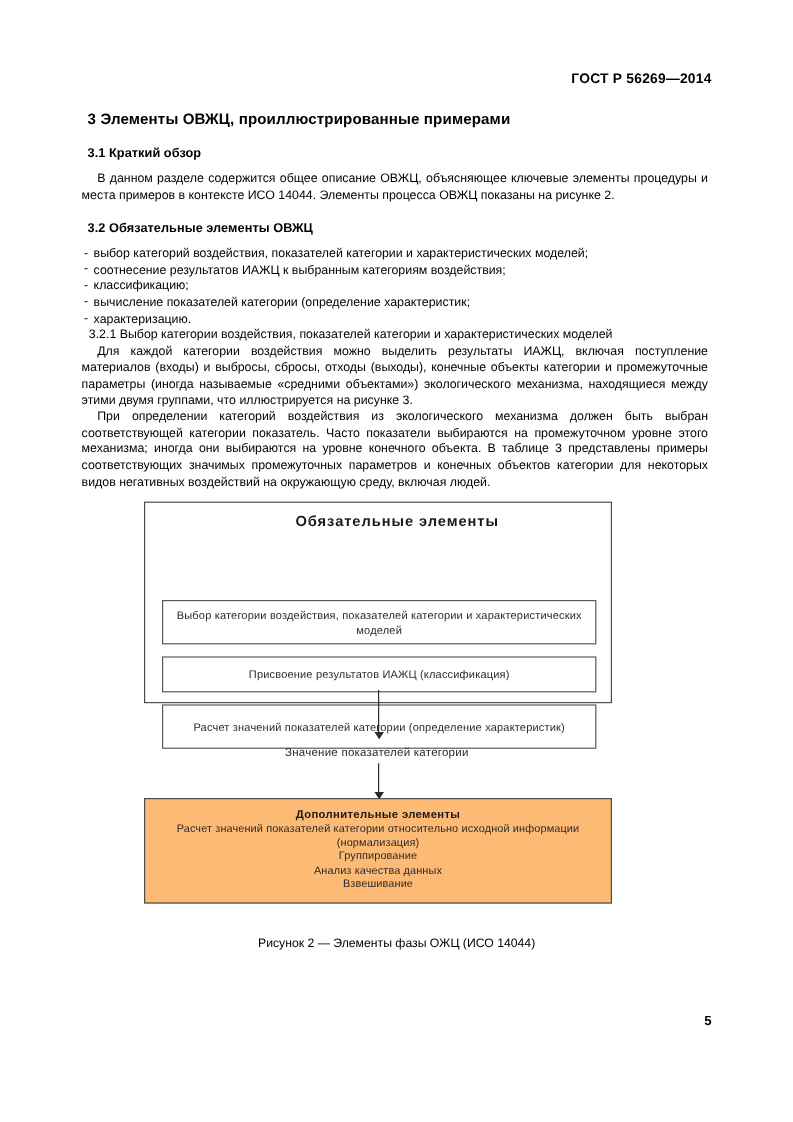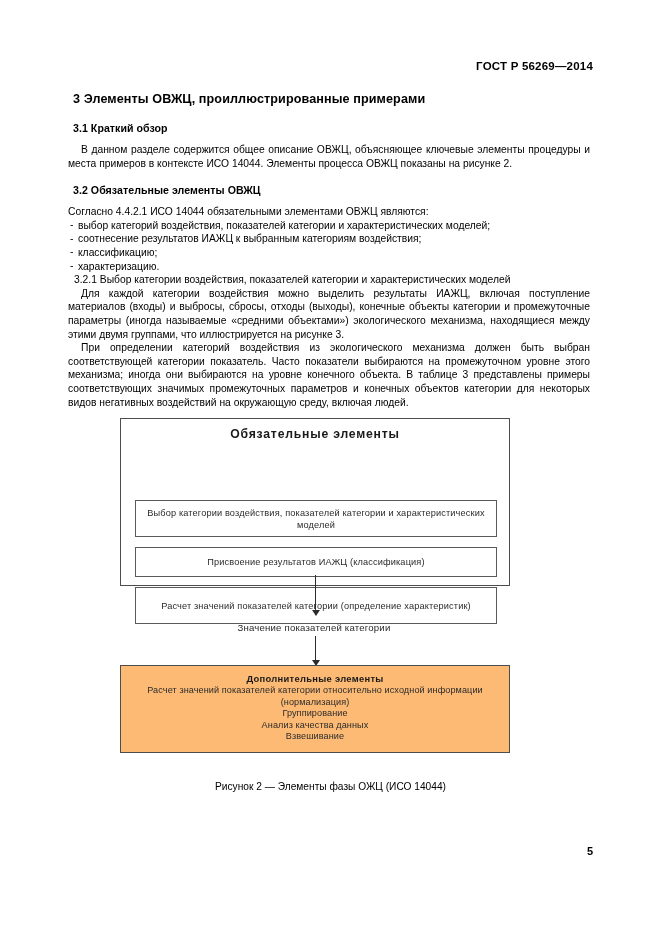--- a/index.html
+++ b/index.html
@@ -103,21 +103,21 @@
     top: 0px;
     width: 390px;
     height: 168px;
     border: 1px solid #4d4d4d;
     box-sizing: border-box;
     background: #ffffff;
   }
   .outer-title {
     position: absolute;
     top: 8px;
-    left: 0;
+    left: 16px;
     width: 100%;
     text-align: center;
     font-size: 12.2px;
     font-weight: bold;
     letter-spacing: 0.8px;
     color: #1a1a1a;
   }
   .inner-box {
     position: absolute;
     left: 14px;
@@ -223,26 +223,26 @@
   <div class="content">
 
     <h1 class="section-title">3 Элементы ОВЖЦ, проиллюстрированные примерами</h1>
 
     <h2 class="subsection-title">3.1 Краткий обзор</h2>
 
     <p class="body-text">В данном разделе содержится общее описание ОВЖЦ, объясняющее ключевые элементы процедуры и места примеров в контексте ИСО 14044. Элементы процесса ОВЖЦ показаны на рисунке 2.</p>
 
     <h2 class="subsection-title tight-top">3.2 Обязательные элементы ОВЖЦ</h2>
 
-    <div class="lead-line">Согласно 4.4.2.1 ИСО 14044 обязательными элементами ОВЖЦ являются:</div>
 
     <ul class="dash-list">
       <li>выбор категорий воздействия, показателей категории и характеристических моделей;</li>
       <li>соотнесение результатов ИАЖЦ к выбранным категориям воздействия;</li>
       <li>классификацию;</li>
+      <li>вычисление показателей категории (определение характеристик;</li>
       <li>характеризацию.</li>
     </ul>
 
     <div class="lead-line indent">3.2.1 Выбор категории воздействия, показателей категории и характеристических моделей</div>
 
     <p class="body-text para-block">Для каждой категории воздействия можно выделить результаты ИАЖЦ, включая поступление материалов (входы) и выбросы, сбросы, отходы (выходы), конечные объекты категории и промежуточные параметры (иногда называемые «средними объектами») экологического механизма, находящиеся между этими двумя группами, что иллюстрируется на рисунке 3.</p>
 
     <p class="body-text para-block">При определении категорий воздействия из экологического механизма должен быть выбран соответствующей категории показатель. Часто показатели выбираются на промежуточном уровне этого механизма; иногда они выбираются на уровне конечного объекта. В таблице 3 представлены примеры соответствующих значимых промежуточных параметров и конечных объектов категории для некоторых видов негативных воздействий на окружающую среду, включая людей.</p>
 
   </div>

